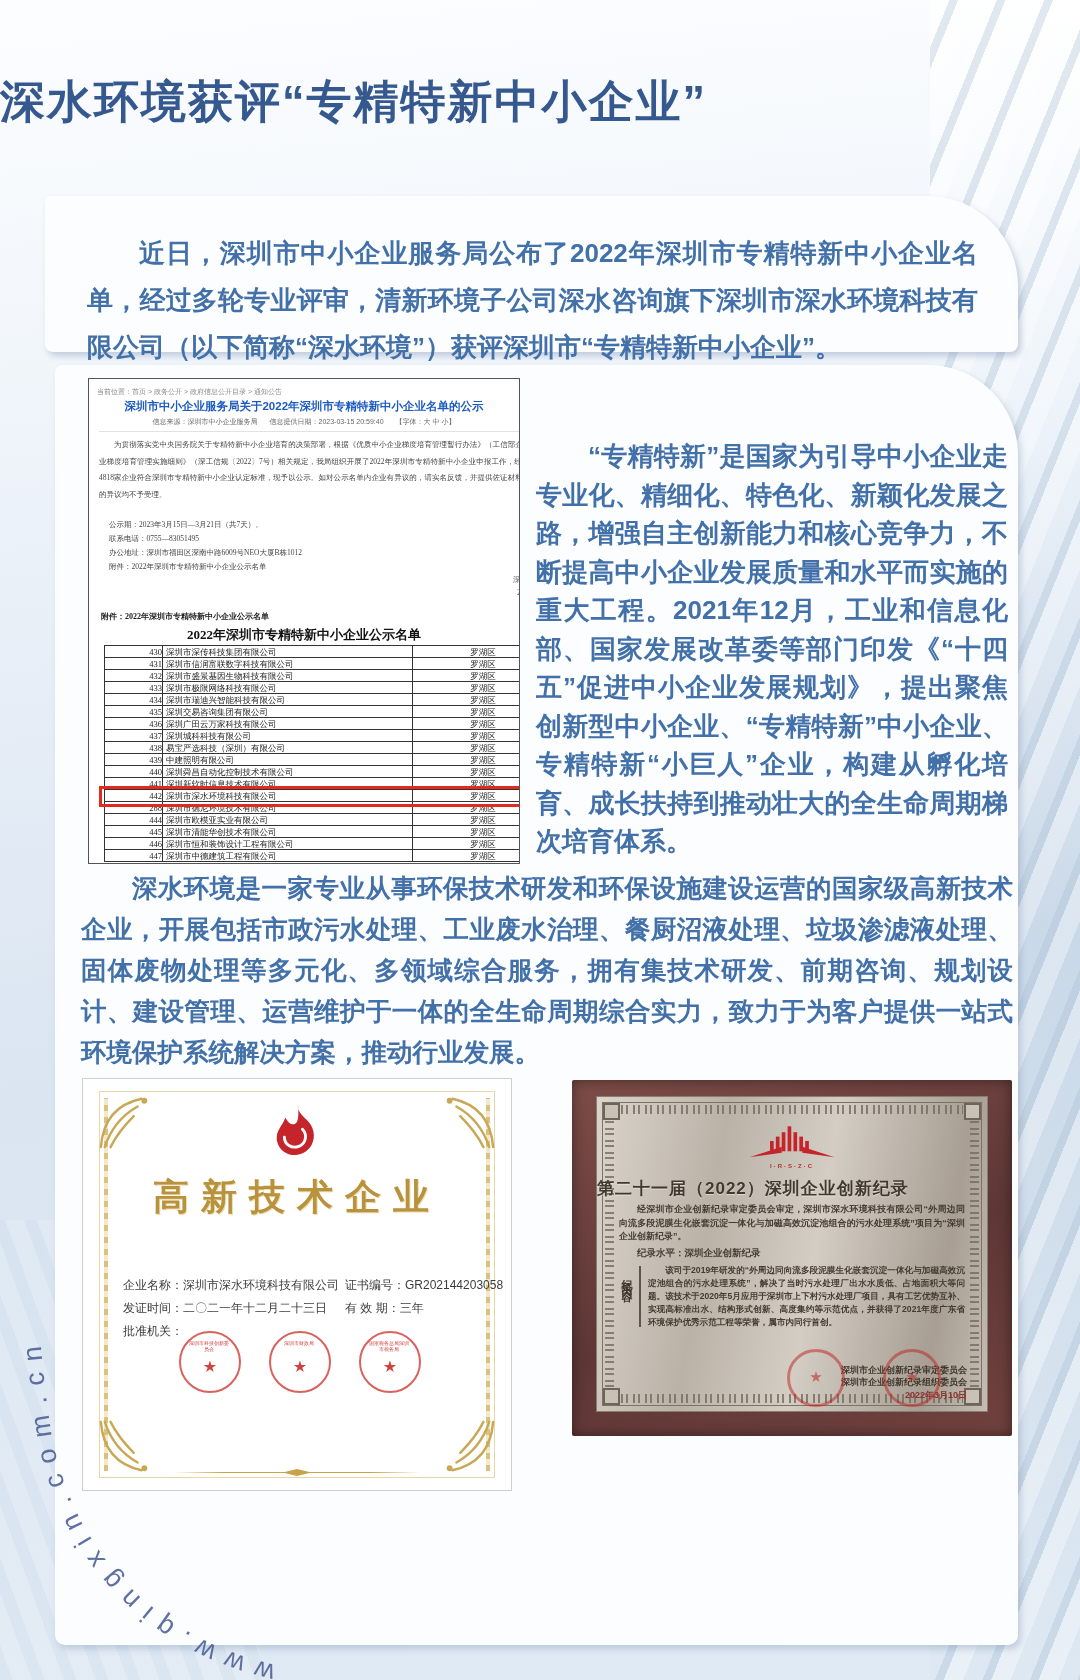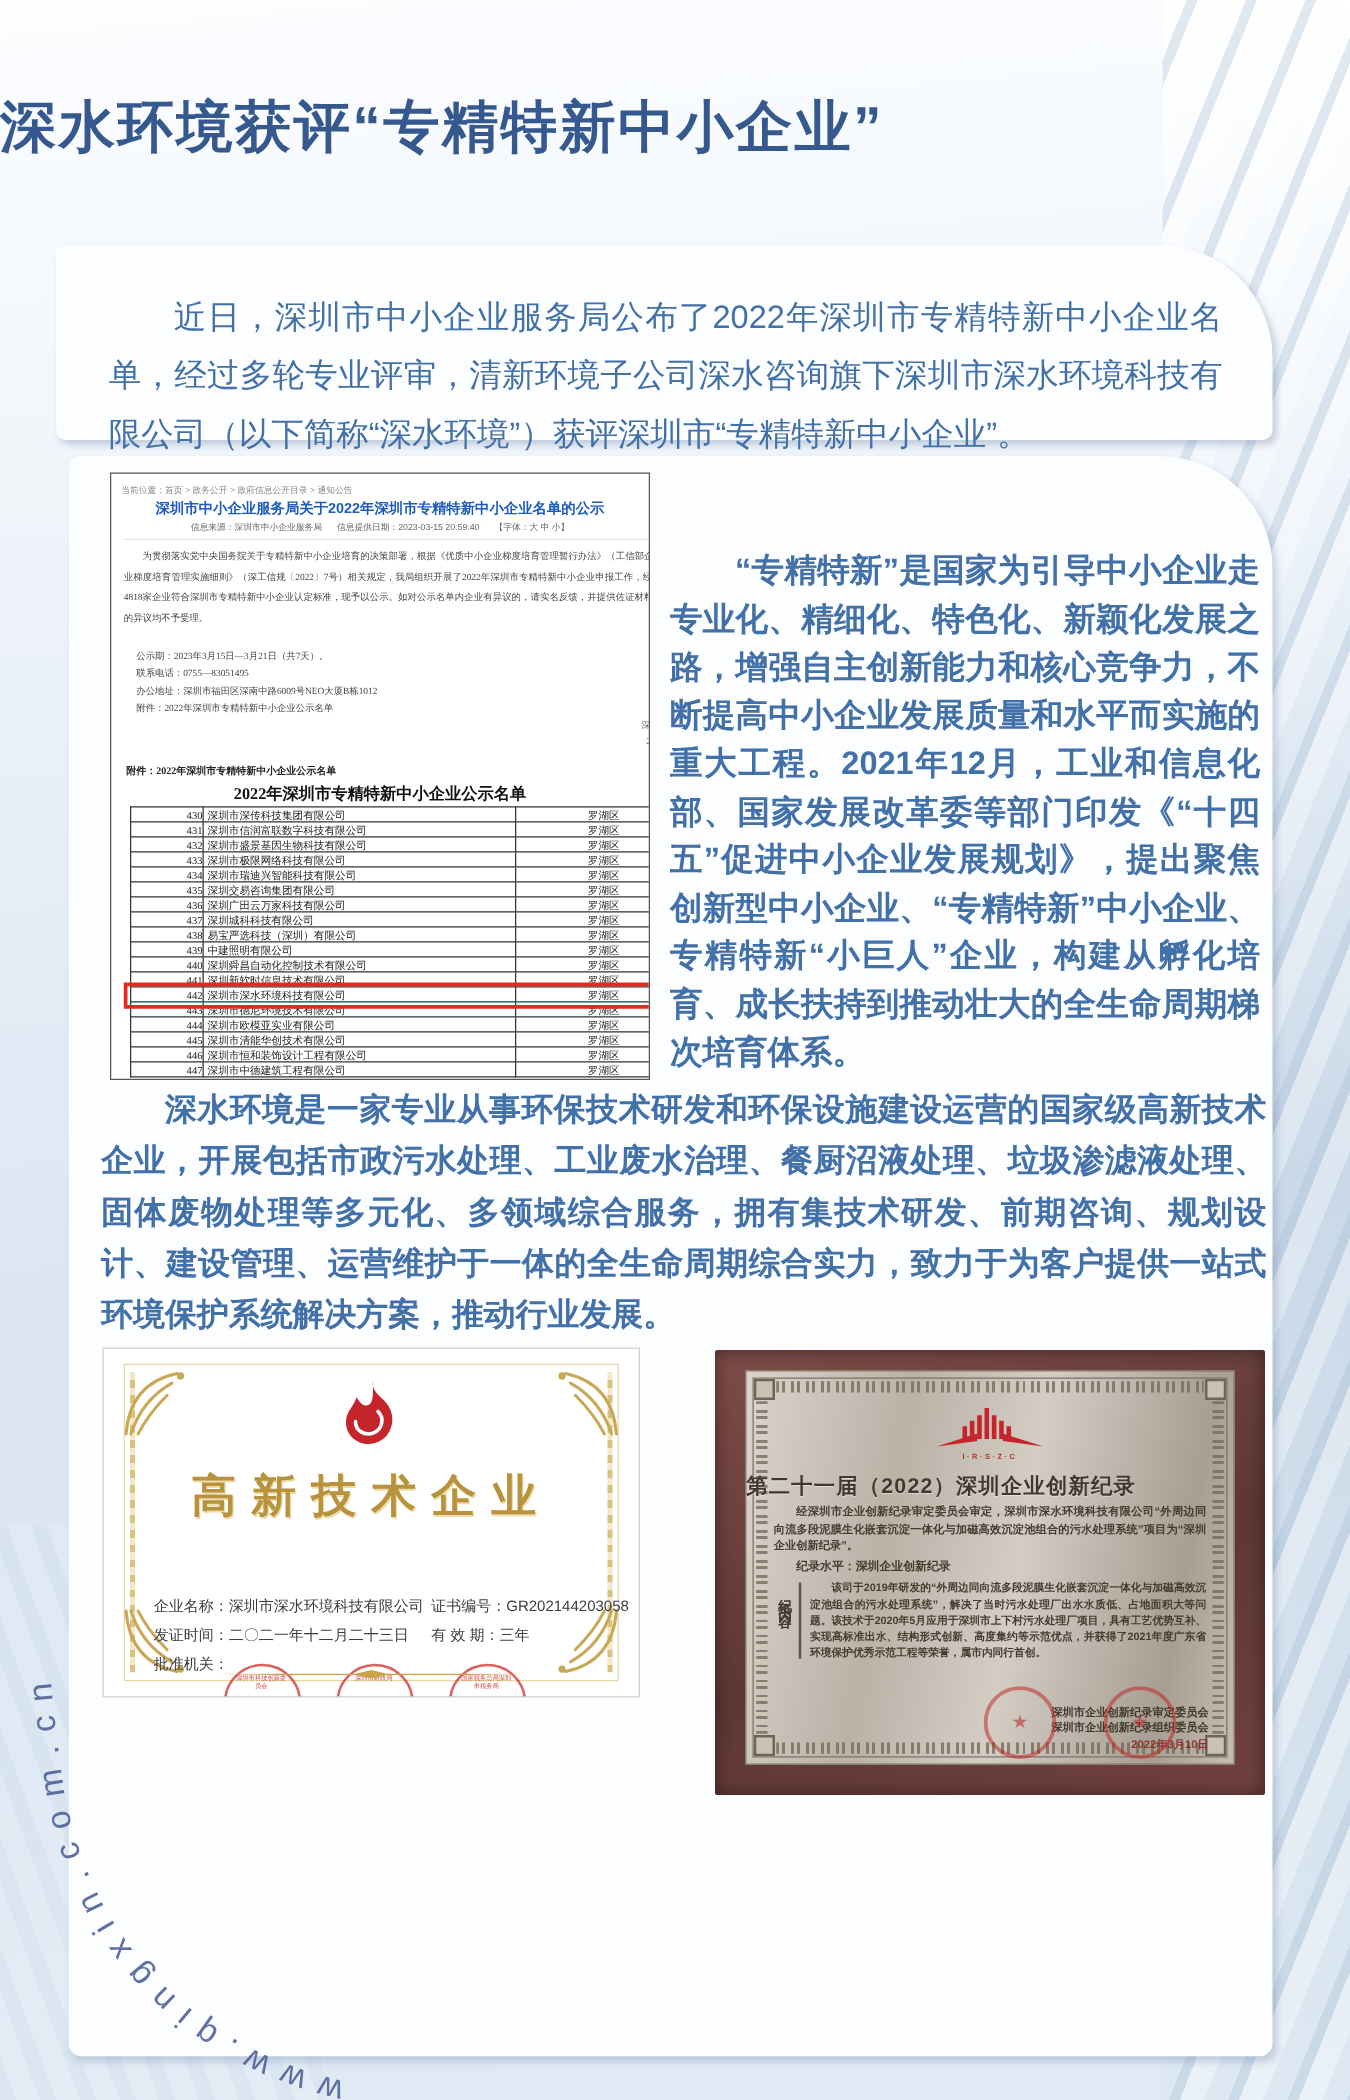--- a/index.html
+++ b/index.html
@@ -12,21 +12,21 @@
       repeating-linear-gradient(112deg,rgba(255,255,255,0) 0 18px,rgba(168,190,212,.35) 18px 26px,rgba(255,255,255,.35) 26px 44px),
       linear-gradient(190deg,rgba(255,255,255,.95) 0%,rgba(236,243,249,.55) 25%,rgba(190,208,226,.6) 55%,rgba(221,232,242,.75) 100%);}
   .bg-bottomleft{position:absolute;left:0;bottom:0;width:260px;height:460px;z-index:0;opacity:.5;
     background:repeating-linear-gradient(70deg,rgba(176,197,219,.20) 0 12px,rgba(255,255,255,.25) 12px 30px);}
   .page-title{position:absolute;left:0;right:0;top:72px;margin:0;text-align:left;
     font-size:45px;font-weight:bold;color:#35598e;letter-spacing:2px;z-index:2;}
   
   .intro-card{position:absolute;left:45px;top:196px;width:973px;height:156px;box-sizing:border-box;
     background:#fcfdff;border-radius:6px 90px 8px 8px;padding:34px 40px 0 42px;z-index:1;
     box-shadow:3px 4px 6px rgba(105,130,165,.35);}
-  .intro-card p{margin:0;font-size:26px;line-height:47px;color:#4270a8;font-weight:400;
+  .intro-card p{margin:0;font-size:26px;line-height:47px;color:#4270a8;font-weight:700;
     text-indent:2em;text-align:justify;}
   .main-card{position:absolute;left:55px;top:365px;width:963px;height:1280px;background:#fcfdff;
     border-radius:8px 90px 10px 10px;z-index:1;box-shadow:3px 4px 6px rgba(105,130,165,.3);}
   
   .doc-box{position:absolute;left:33px;top:13px;width:430px;height:484px;background:#fff;
     border:1px solid #555;overflow:hidden;font-family:"Liberation Serif",serif;color:#333;}
   .doc-breadcrumb{position:absolute;left:8px;top:8px;font-size:7px;color:#888;font-family:"Liberation Sans",sans-serif;white-space:nowrap;}
   .doc-title{position:absolute;left:0;right:0;top:20px;text-align:center;font-size:11.5px;font-weight:bold;
     color:#1e5bbf;font-family:"Liberation Sans",sans-serif;white-space:nowrap;}
   .doc-meta{position:absolute;left:0;right:0;top:38px;text-align:center;font-size:7px;color:#666;
@@ -49,21 +49,21 @@
   .doc-table td.dist{width:140px;text-align:center;}
   .doc-red{position:absolute;left:10px;top:407px;width:446px;height:15px;border:3px solid #e22b1e;z-index:3;}
   
   .sec-zjtx{position:absolute;left:481px;top:72px;width:472px;margin:0;font-size:26px;line-height:38.5px;
     color:#4270a8;font-weight:600;text-indent:2em;text-align:justify;}
   .sec-company{position:absolute;left:26px;top:503px;width:932px;margin:0;font-size:25.5px;line-height:41px;
     color:#4270a8;font-weight:600;text-indent:2em;text-align:justify;}
   .sec-closing{position:absolute;left:26px;top:1078px;width:930px;margin:0;font-size:28px;line-height:47px;
     color:#4270a8;font-weight:600;text-indent:2em;text-align:justify;}
   
-  .cert-photo{position:absolute;left:27px;top:713px;width:430px;height:280px;background:#fff;
+  .cert-photo{position:absolute;left:27px;top:713px;width:430px;height:413px;background:#fff;
     border:1px solid #cfcfcf;box-sizing:border-box;overflow:hidden;}
   .cert-inner{position:absolute;inset:12px 16px;border:1px solid #e6d6a8;}
   .cert-inner::before,.cert-inner::after{content:"";position:absolute;top:6px;bottom:6px;width:4px;
     background:repeating-linear-gradient(0deg,#d9c17f 0 6px,#f3e8c8 6px 12px);}
   .cert-inner::before{left:4px;} .cert-inner::after{right:4px;}
   .cert-corner{position:absolute;width:58px;height:58px;}
   .cc-tl{left:14px;top:14px;} .cc-tr{right:14px;top:14px;transform:scaleX(-1);}
   .cc-bl{left:14px;bottom:14px;transform:scaleY(-1);} .cc-br{right:14px;bottom:14px;transform:scale(-1,-1);}
   .cert-flame{position:absolute;left:0;right:0;top:22px;text-align:center;}
   .cert-title{position:absolute;left:0;right:0;top:94px;text-align:center;font-size:36px;font-weight:bold;
@@ -229,21 +229,21 @@
               <td class="dist">罗湖区</td>
             </tr>
 
             <tr>
               <td class="num">442</td>
               <td class="nm">深圳市深水环境科技有限公司</td>
               <td class="dist">罗湖区</td>
             </tr>
 
             <tr>
-              <td class="num">443</td>
+              <td class="num">288</td>
               <td class="nm">深圳市德尼环境技术有限公司</td>
               <td class="dist">罗湖区</td>
             </tr>
 
             <tr>
               <td class="num">444</td>
               <td class="nm">深圳市欧模亚实业有限公司</td>
               <td class="dist">罗湖区</td>
             </tr>
 

